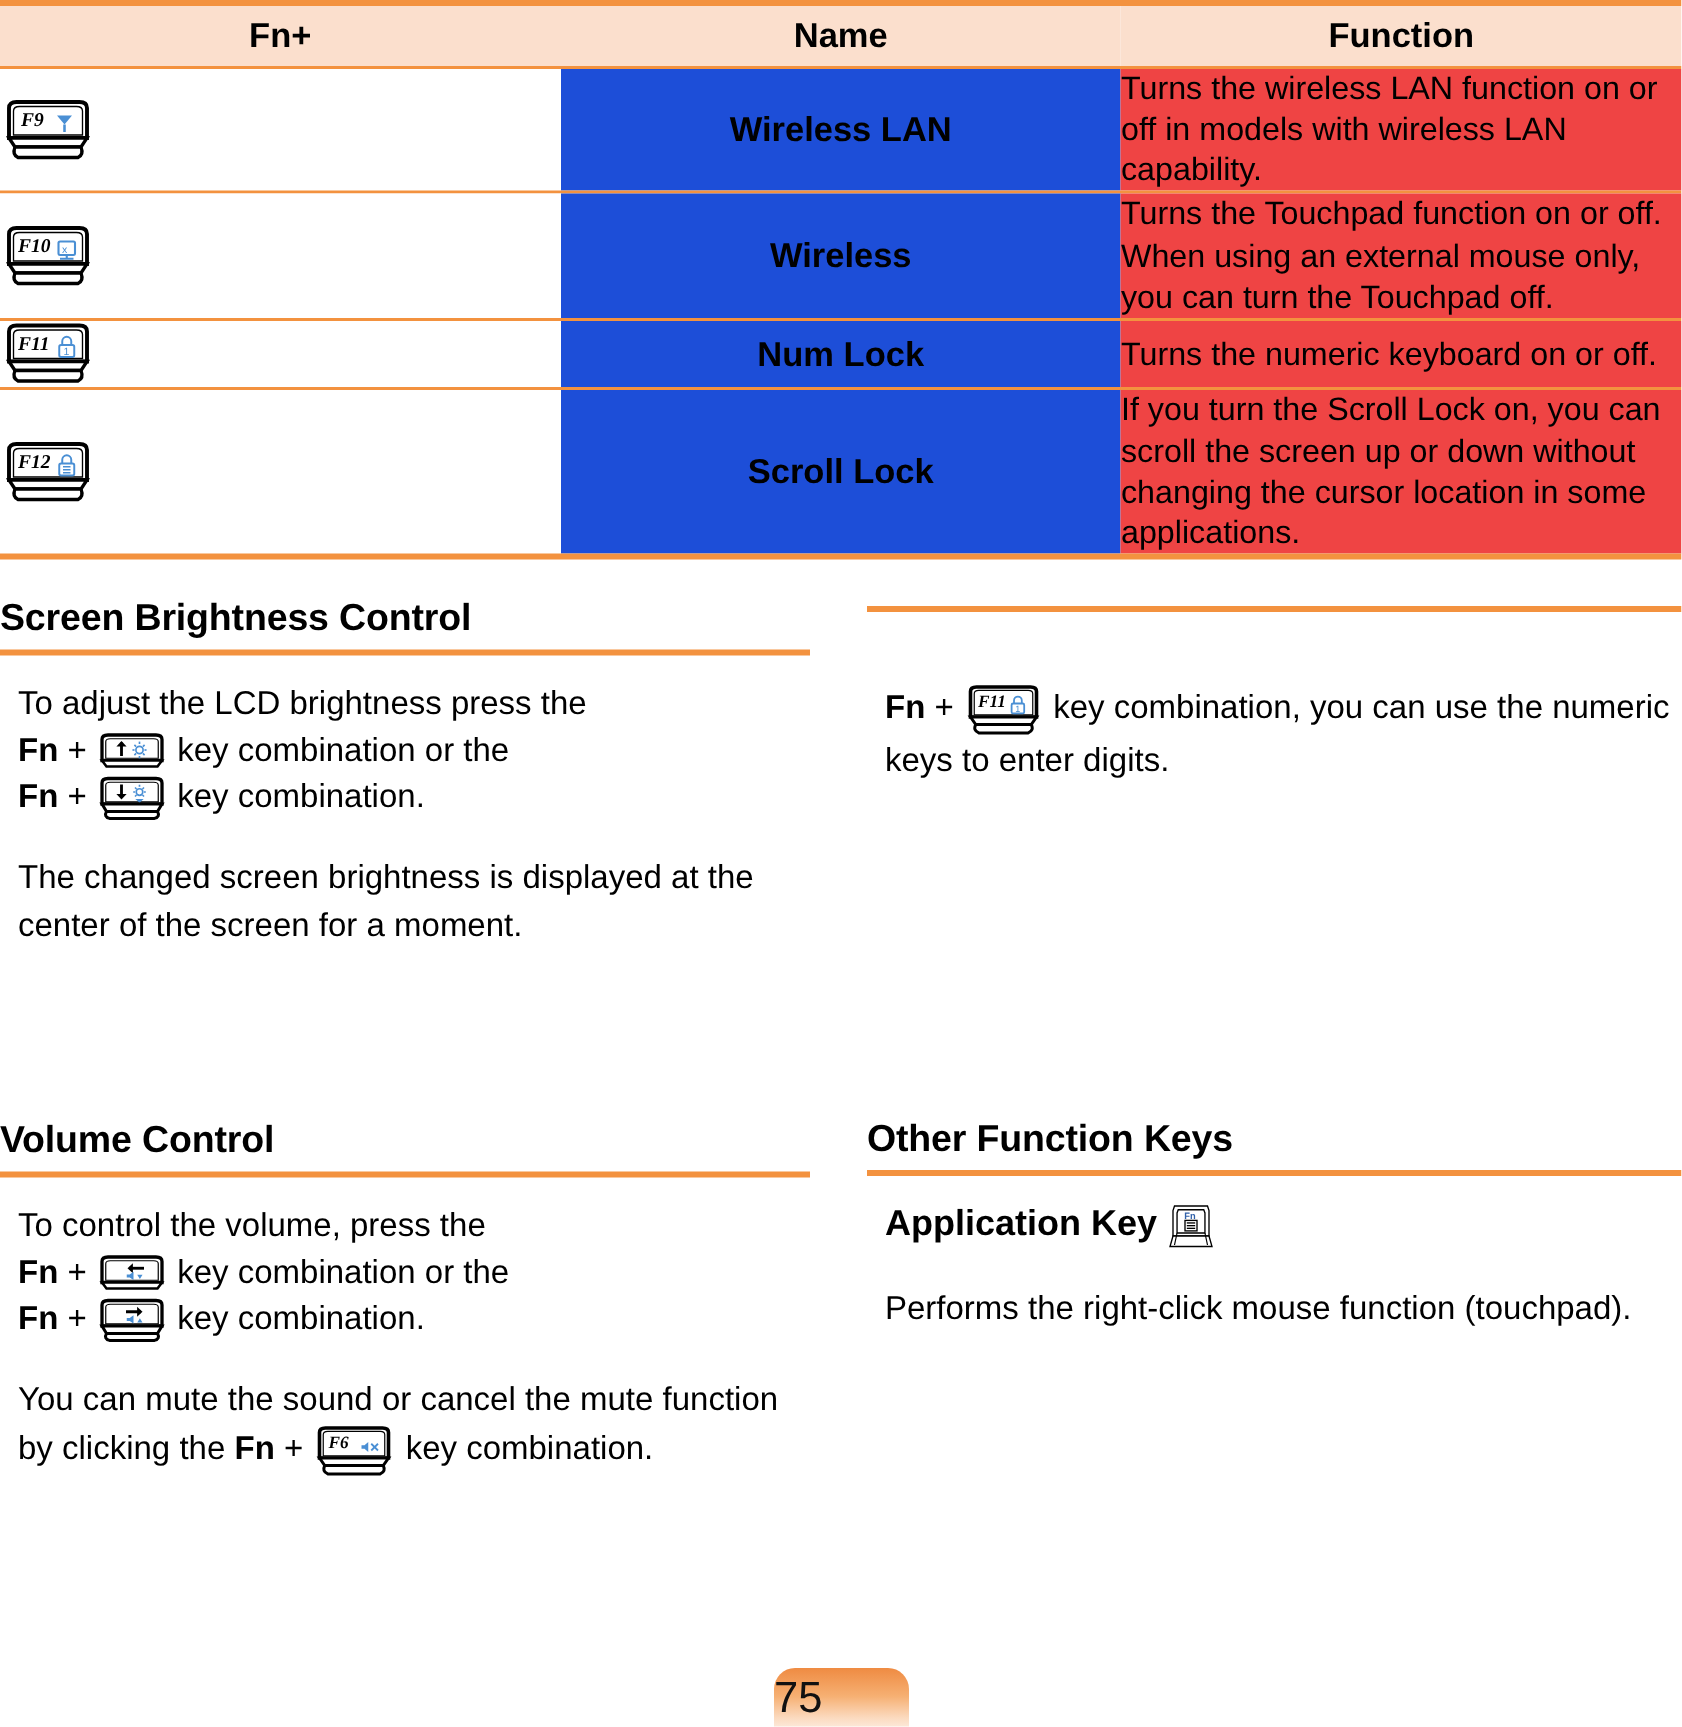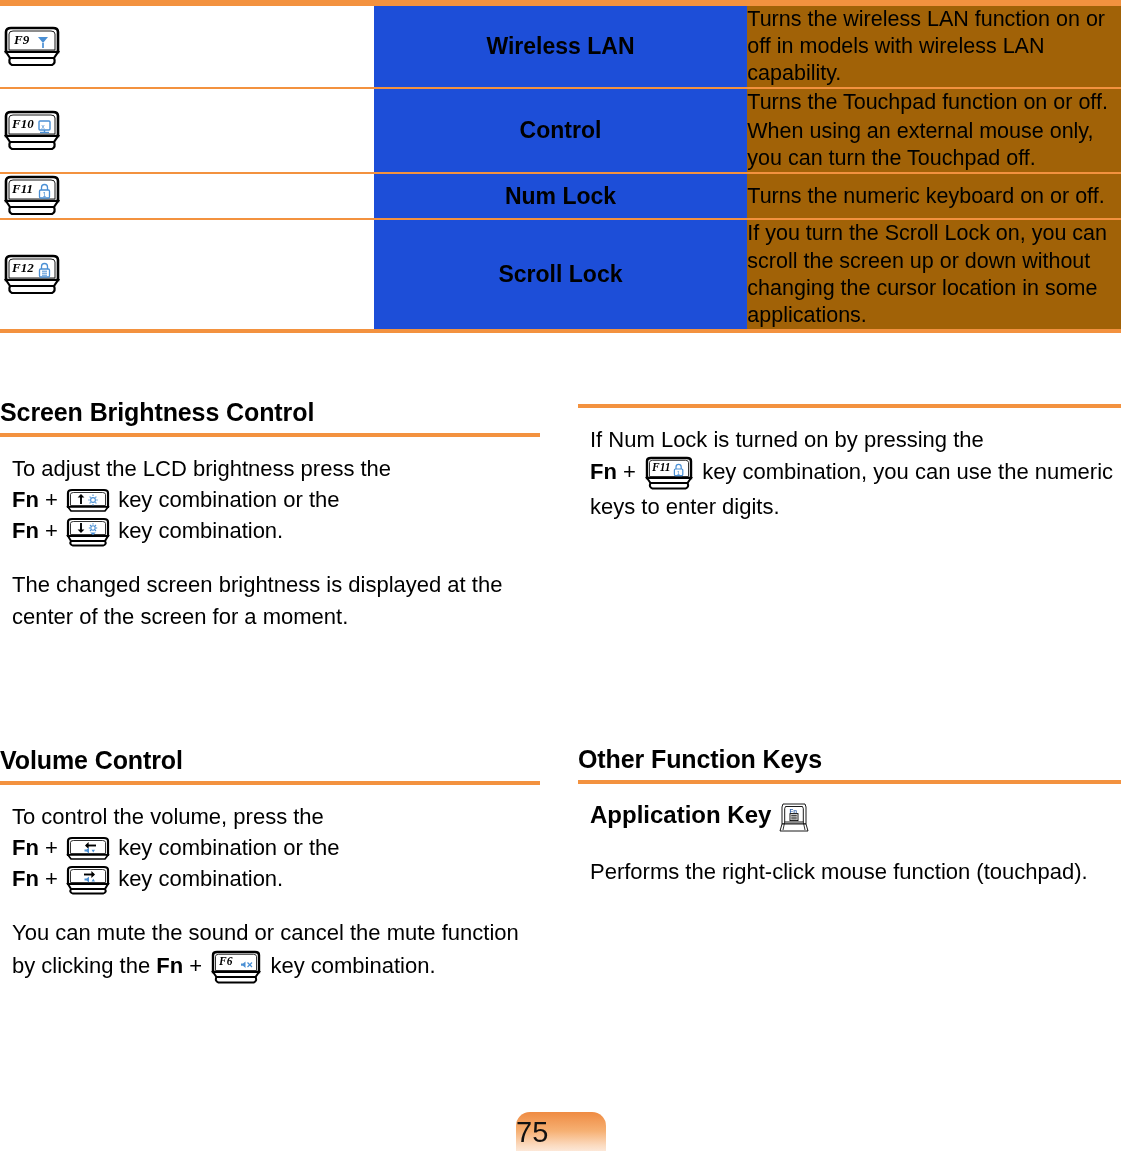--- a/index.html
+++ b/index.html
@@ -64,21 +64,21 @@
     width: 203px;
     background: #1d4ed8;
     text-align: center;
     font-weight: bold;
     font-size: 23px;
     vertical-align: middle;
     padding: 4px 6px;
   }
   .cell-func {
     width: 818px;
-    background: #a16207;
+    background: #ef4444;
     font-size: 21.5px;
     line-height: 1.26;
     vertical-align: middle;
     padding: 6px 8px 6px 7px;
   }
   .cell-func p { margin: 0; }
   .cell-func p + p { margin-top: 2px; }
 
   
   .keycap {
@@ -159,20 +159,25 @@
 </style>
 </head>
 <body>
 
 <table class="fn-table">
   <tbody>
       <tr class="top-rule">
         <td colspan="3"></td>
       </tr>
 
+  <tr class="hdr-row">
+    <td class="c-fn">Fn+</td>
+    <td class="c-nm">Name</td>
+    <td class="c-fx">Function</td>
+  </tr>
 
   <tr class="row-sep">
         <td colspan="3"></td>
       </tr>
 
   <tr class="body-row">
     <td class="cell-key">
       <span class="keycap">
         <svg width="64" height="44" viewBox="0 0 64 44">
           <path d="M6 7 Q6 3 11 3 L53 3 Q58 3 58 7 L58 27 L6 27 Z" fill="#fff" stroke="#000" stroke-width="2.6"></path>
@@ -208,21 +213,21 @@
             <rect x="39" y="12" width="11" height="9" rx="1"></rect>
             <line x1="44.5" y1="21" x2="44.5" y2="23.5"></line>
             <line x1="40" y1="23.5" x2="49" y2="23.5"></line>
           </g>
           <text x="41.3" y="19.6" font-size="7" fill="#4A8FD4" font-family="'Liberation Sans',sans-serif">x</text>
           <path d="M6 27 L10 33 L54 33 L58 27 Z" fill="#fff" stroke="#000" stroke-width="2.2"></path>
           <path d="M10 33 Q8 38 12 40 L52 40 Q56 38 54 33 Z" fill="#fff" stroke="#000" stroke-width="2.2"></path>
         </svg>
       </span>
     </td>
-    <td class="cell-name">Control</td>
+    <td class="cell-name">Wireless</td>
     <td class="cell-func">
       <p>Turns the Touchpad function on or off.</p>
       <p>When using an external mouse only, you can turn the Touchpad off.</p>
     </td>
   </tr>
 
   <tr class="row-sep">
         <td colspan="3"></td>
       </tr>
 
@@ -422,21 +427,21 @@
     </div>
 
   </div>
 
   <div class="col-right">
 
     <div>
       <div class="sec-rule"></div>
       <div class="sec-body">
         <p>
-          <span>If Num Lock is turned on by pressing the</span><br>
+          <br>
           <b>Fn</b>
           <span>+</span>
           <span class="keycap">
             <svg width="54" height="36" viewBox="0 0 54 36">
               <path d="M5 6 Q5 3 9 3 L45 3 Q49 3 49 6 L49 23 L5 23 Z" fill="#fff" stroke="#000" stroke-width="2.4"></path>
               <path d="M7.5 7.5 Q7.5 5.3 10.5 5.3 L43.5 5.3 Q46.5 5.3 46.5 7.5 L46.5 21.5 L7.5 21.5 Z" fill="#fff" stroke="#000" stroke-width="0.8"></path>
               <text x="10" y="16" font-family="'Liberation Serif',serif" font-style="italic" font-size="11.5" font-weight="bold" fill="#000">F11</text>
               <g stroke="#4A8FD4" stroke-width="1.2" fill="none">
                 <path d="M34 14 V12 a2.6 2.6 0 0 1 5.2 0 V14"></path>
                 <rect x="32.4" y="14" width="8.4" height="6.6" rx="1"></rect>

